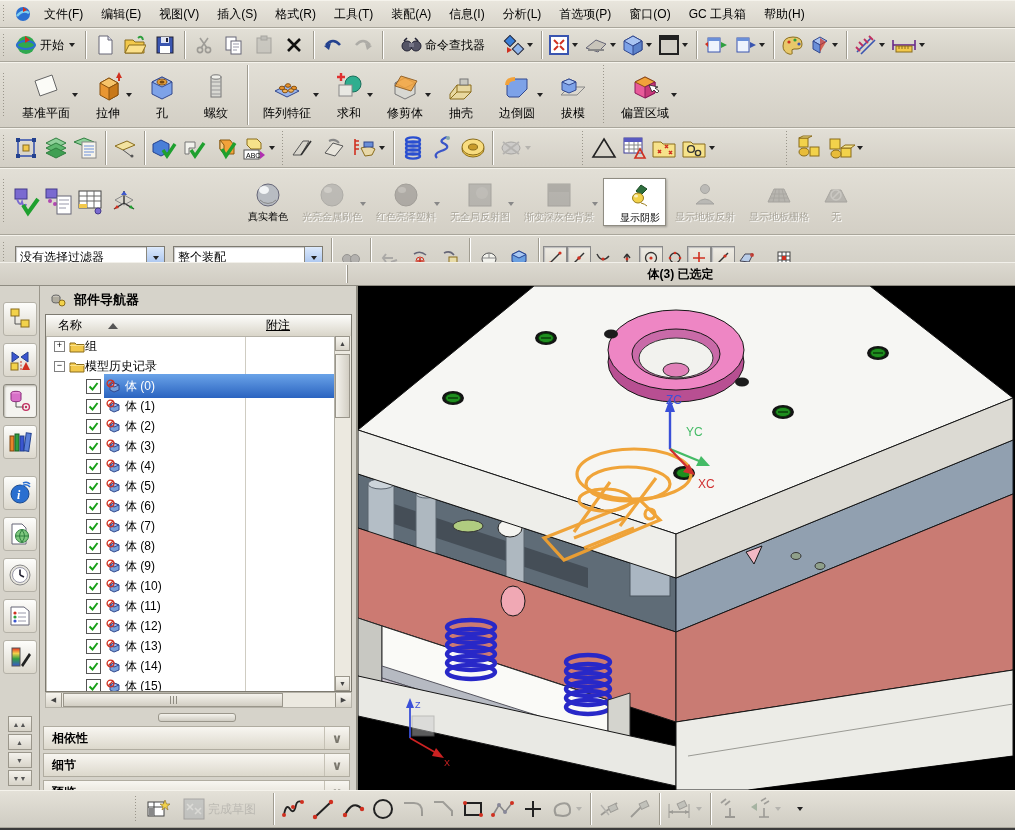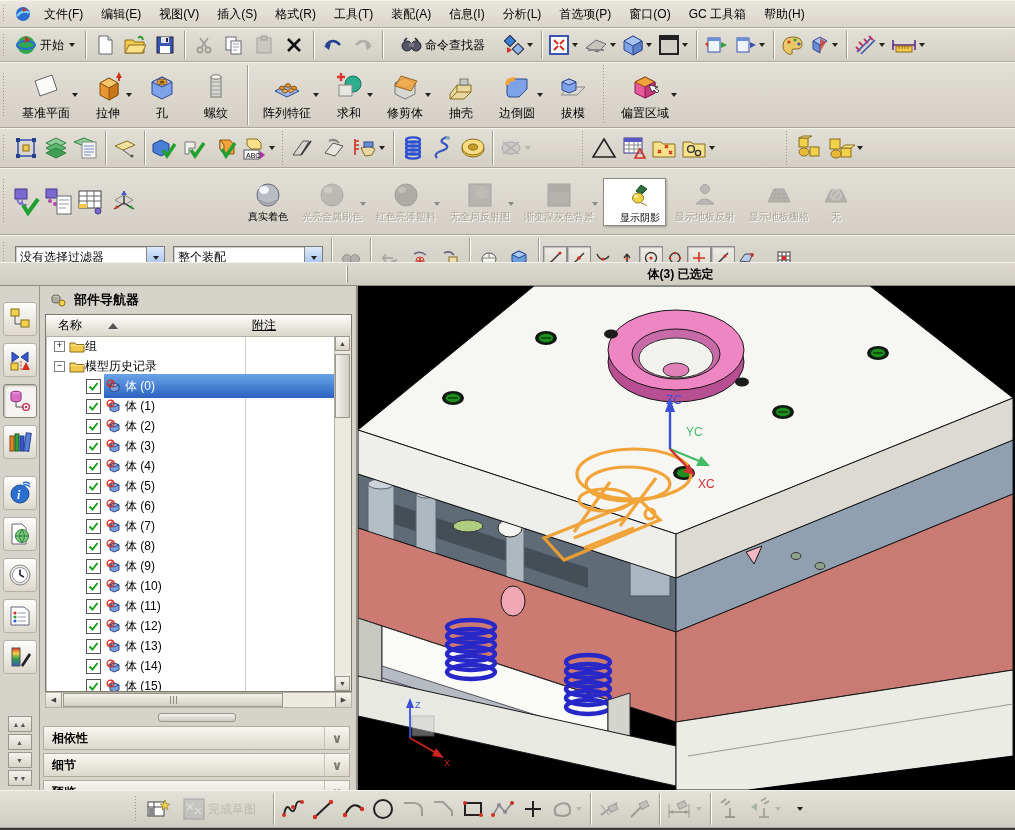--- a/index.html
+++ b/index.html
@@ -75,21 +75,21 @@
   
   .navigator{width:318px;height:504px;background:#d6d3ca;position:relative;border-right:2px solid #8f8c82;box-sizing:border-box;flex:none;}
   .nav-title{height:28px;display:flex;align-items:center;padding-left:10px;font-weight:bold;font-size:13px;gap:8px;}
   .nav-box{position:absolute;left:5px;top:28px;width:307px;height:378px;background:#fff;
         border:1px solid #7d7a70;box-shadow:inset 1px 1px 0 #c8c5bc;box-sizing:border-box;overflow:hidden;}
   .nav-header{height:21px;display:flex;align-items:center;background:linear-gradient(#fdfdfb,#d9d5c9);
         border-bottom:1px solid #b5b2a8;position:relative;font-size:12px;}
   .nav-header .hname{padding-left:12px;}
   .sort-tri{width:0;height:0;border-left:5px solid transparent;border-right:5px solid transparent;
         border-bottom:6px solid #555;margin-left:26px;}
-  .nav-header .hnote{position:absolute;left:206px;text-decoration:underline;}
+  .nav-header .hnote{position:absolute;left:220px;text-decoration:underline;}
   .colline{position:absolute;left:199px;top:0;bottom:0;width:1px;background:#cfccc2;}
   .tree{position:absolute;left:0;top:21px;right:16px;bottom:0;overflow:hidden;}
   .trow{height:20px;display:flex;align-items:center;font-size:12px;white-space:nowrap;}
   .texp{width:9px;height:9px;border:1px solid #808080;background:#fff;font-size:9px;line-height:7px;
         text-align:center;margin:0 4px 0 8px;flex:none;}
   .tindent{width:40px;flex:none;border-bottom:1px dotted #cfcfcf00;}
   .tcb{width:13px;height:13px;border:1px solid #555;background:#fff;margin-right:3px;flex:none;
         display:flex;align-items:center;justify-content:center;}
   .thl{display:flex;align-items:center;flex:1;height:24px;padding-left:2px;gap:3px;}
   .thl.sel{background:linear-gradient(#6aa3e8,#2a63c0);color:#fff;}

